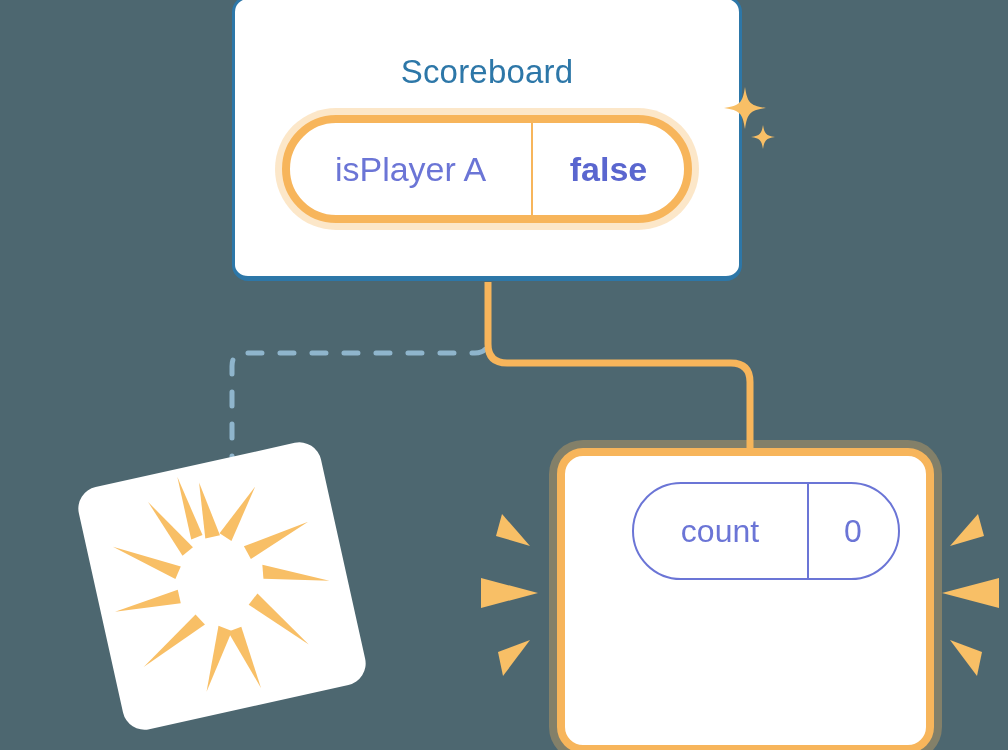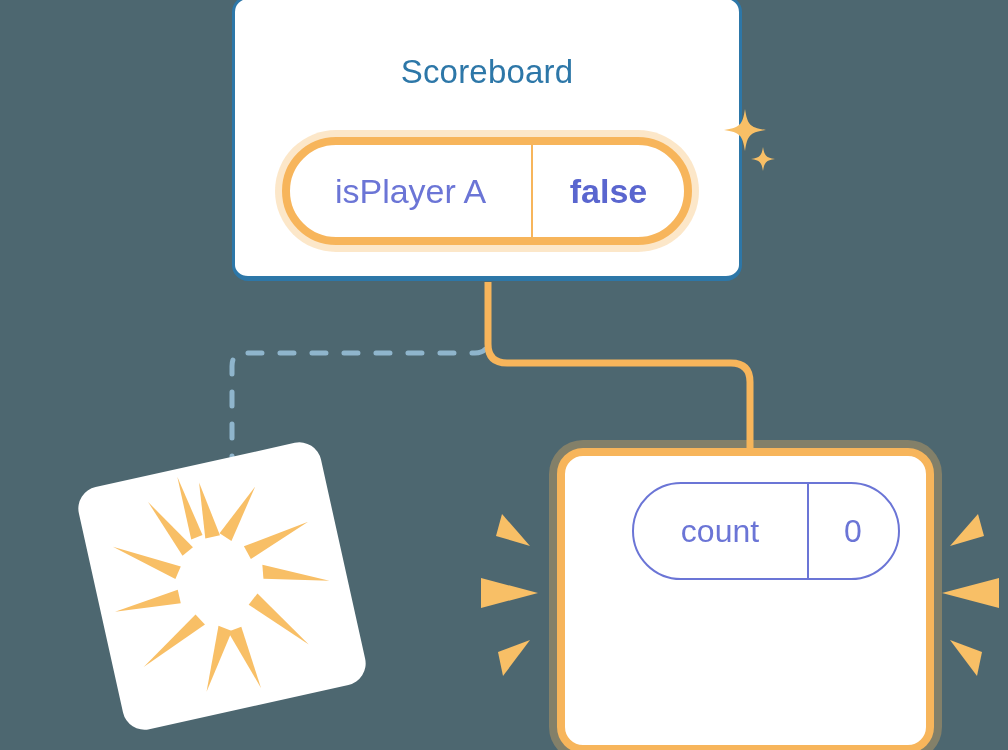--- a/index.html
+++ b/index.html
@@ -54,21 +54,21 @@
   }
   .card-scoreboard .card-title {
     margin-top: 54px;
   }
 
   
   .pill-wrap {
     position: relative;
     display: flex;
     justify-content: center;
-    margin-top: 46px;
+    margin-top: 24px;
   }
   .pill {
     display: flex;
     align-items: stretch;
     background: #ffffff;
     box-sizing: border-box;
   }
   .pill-hot {
     width: 410px;
     height: 108px;

